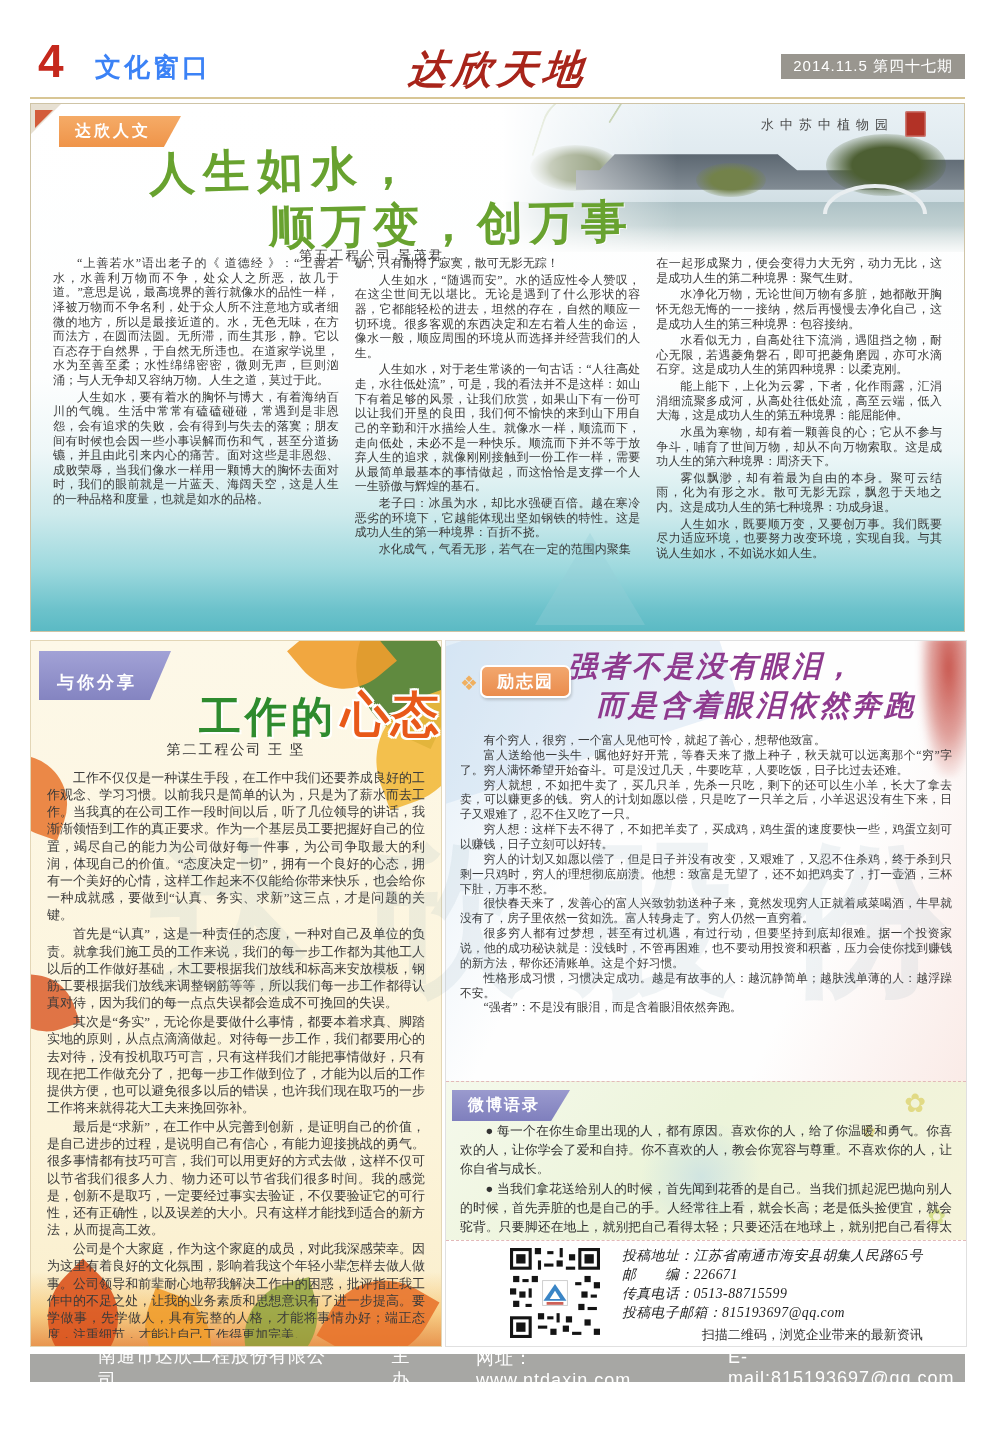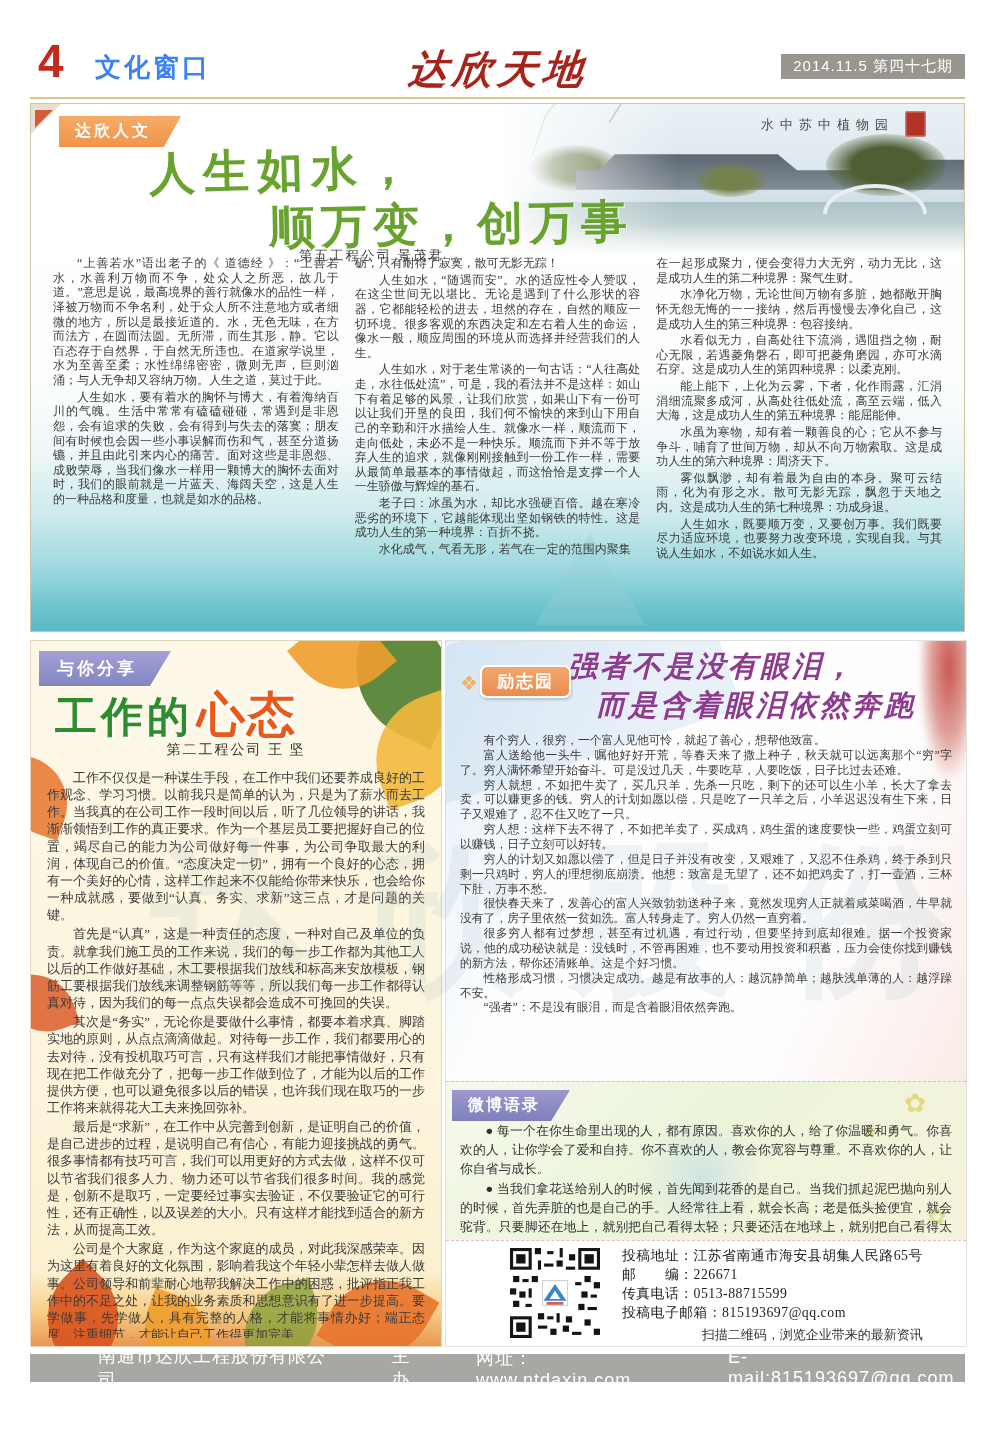--- a/index.html
+++ b/index.html
@@ -69,23 +69,23 @@
   .leaf-y1{right:-26px;top:60px;width:96px;height:96px;background:#f2b93c;transform:rotate(70deg);}
   .leaf-o2{left:-30px;top:120px;width:70px;height:70px;background:#e8742c;transform:rotate(200deg);opacity:.85;}
   .leaf-r1{left:-24px;top:330px;width:64px;height:64px;background:#d8541f;transform:rotate(160deg);opacity:.8;}
   .leaf-band{position:absolute;left:0;right:0;bottom:0;height:74px;
              background:linear-gradient(180deg,rgba(250,238,200,0) 0%,rgba(244,178,74,.55) 55%,rgba(226,120,38,.75) 100%);}
   .leaf-b1{left:10px;bottom:-14px;width:84px;height:84px;background:#d9531e;transform:rotate(45deg);}
   .leaf-b2{left:110px;bottom:-26px;width:74px;height:74px;background:#ef9d2e;transform:rotate(20deg);}
   .leaf-b3{left:210px;bottom:-20px;width:80px;height:80px;background:#8aa03a;transform:rotate(75deg);opacity:.8;}
   .leaf-b4{right:18px;bottom:-18px;width:90px;height:90px;background:#e8742c;transform:rotate(120deg);}
   .ribbon-share{position:absolute;left:8px;top:10px;background:linear-gradient(180deg,#a2a2d6,#8484c1);
-                color:#fff;font-size:17px;font-weight:bold;letter-spacing:3px;padding:6px 34px 6px 18px;
+                color:#fff;font-size:17px;font-weight:bold;letter-spacing:3px;padding:20px 34px 6px 18px;
                 clip-path:polygon(0 0,100% 0,84% 100%,0 100%);font-family:"Liberation Sans",sans-serif;z-index:4;text-align:right;}
-  .share-title{position:absolute;left:0;width:100%;top:42px;text-align:left;z-index:3;white-space:nowrap;padding-left:24px;}
+  .share-title{position:absolute;left:0;width:100%;top:42px;text-align:right;z-index:3;white-space:nowrap;}
   .t-green{font-size:42px;font-weight:bold;color:#2e8b2e;letter-spacing:4px;
            text-shadow:2px 2px 0 rgba(255,255,255,.9);}
   .t-orange{font-size:48px;font-weight:bold;color:#e8591a;letter-spacing:2px;
             text-shadow:-2px 0 #fff,2px 0 #fff,0 -2px #fff,0 2px #fff,2px 2px #fff,-2px -2px #fff,2px -2px #fff,-2px 2px #fff;}
   .share-byline{position:absolute;left:0;width:100%;top:100px;text-align:center;font-size:14px;color:#333;
                 letter-spacing:2px;z-index:3;}
   .share-body{position:absolute;left:16px;right:16px;top:128px;bottom:8px;font-size:13px;line-height:1.32;
               text-align:justify;color:#3a3a3a;z-index:2;overflow:hidden;}
   .share-body p{margin:0 0 2px 0;text-indent:2em;}
 
@@ -121,21 +121,21 @@
   .wb-swirl{position:absolute;left:190px;top:40px;width:130px;height:110px;border-radius:50%;
             background:radial-gradient(circle,rgba(165,205,235,.4) 0%,rgba(165,205,235,0) 70%);}
   .wb-body{position:absolute;left:14px;right:14px;top:40px;bottom:4px;font-size:12.8px;line-height:1.5;
            text-align:justify;color:#333;overflow:hidden;z-index:2;}
   .wb-body p{margin:0;text-indent:2em;}
 
   .contact{position:relative;height:105px;border-top:1px dashed #e3b9b9;background:#fff;
            display:flex;align-items:flex-start;}
   .qr{margin:7px 0 0 64px;flex:0 0 auto;}
   .contact-text{margin:5px 0 0 22px;font-size:13.8px;color:#1c1c1c;line-height:1.38;}
-  .contact-text .cline{letter-spacing:.5px;}
+  .contact-text .cline{letter-spacing:.5px;font-style:italic;}
   .scanline{margin-top:4px;font-size:13px;color:#333;text-align:right;}
 
   
   .footer{position:absolute;left:30px;right:30px;top:1354px;height:28px;background:#a7a7a4;color:#fff;
           font-family:"Liberation Sans",sans-serif;font-size:18px;display:flex;align-items:center;
           padding-left:68px;gap:0;letter-spacing:1px;}
   .footer .gap-s{margin-left:56px;}
   .footer .gap-m{margin-left:48px;}
 
   .watermark{position:absolute;left:150px;top:810px;font-size:165px;font-weight:bold;letter-spacing:45px;

